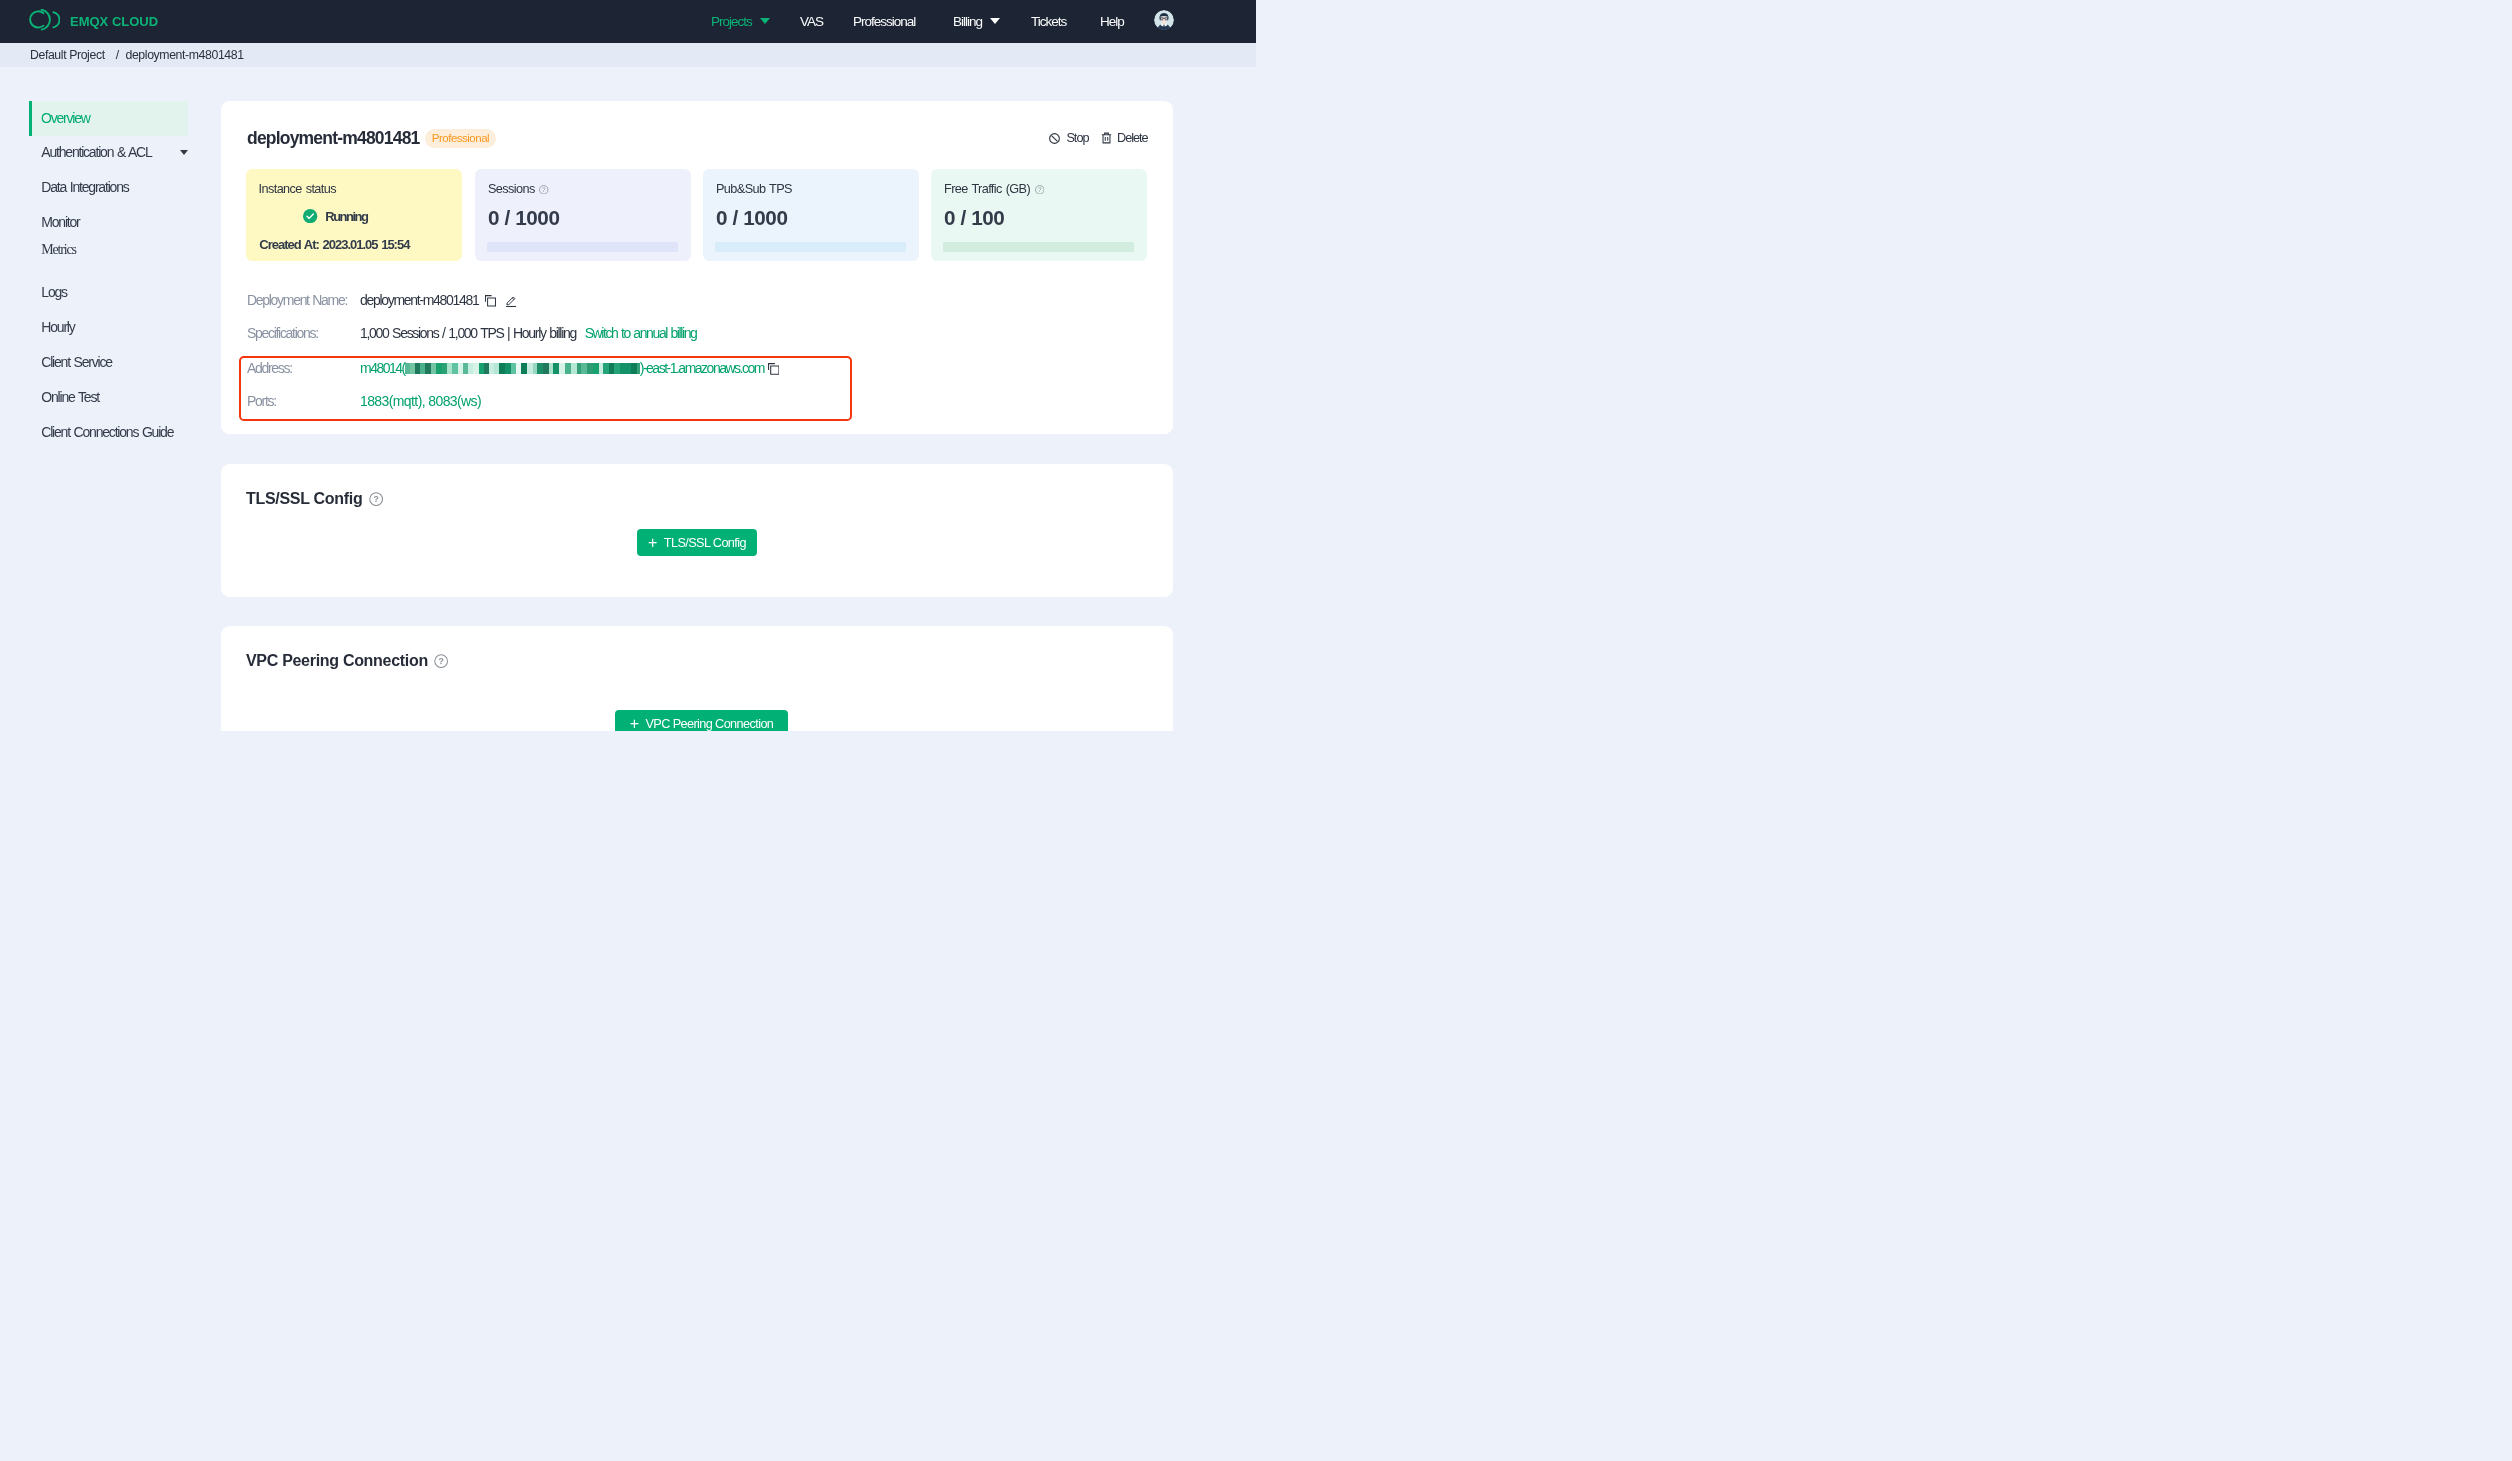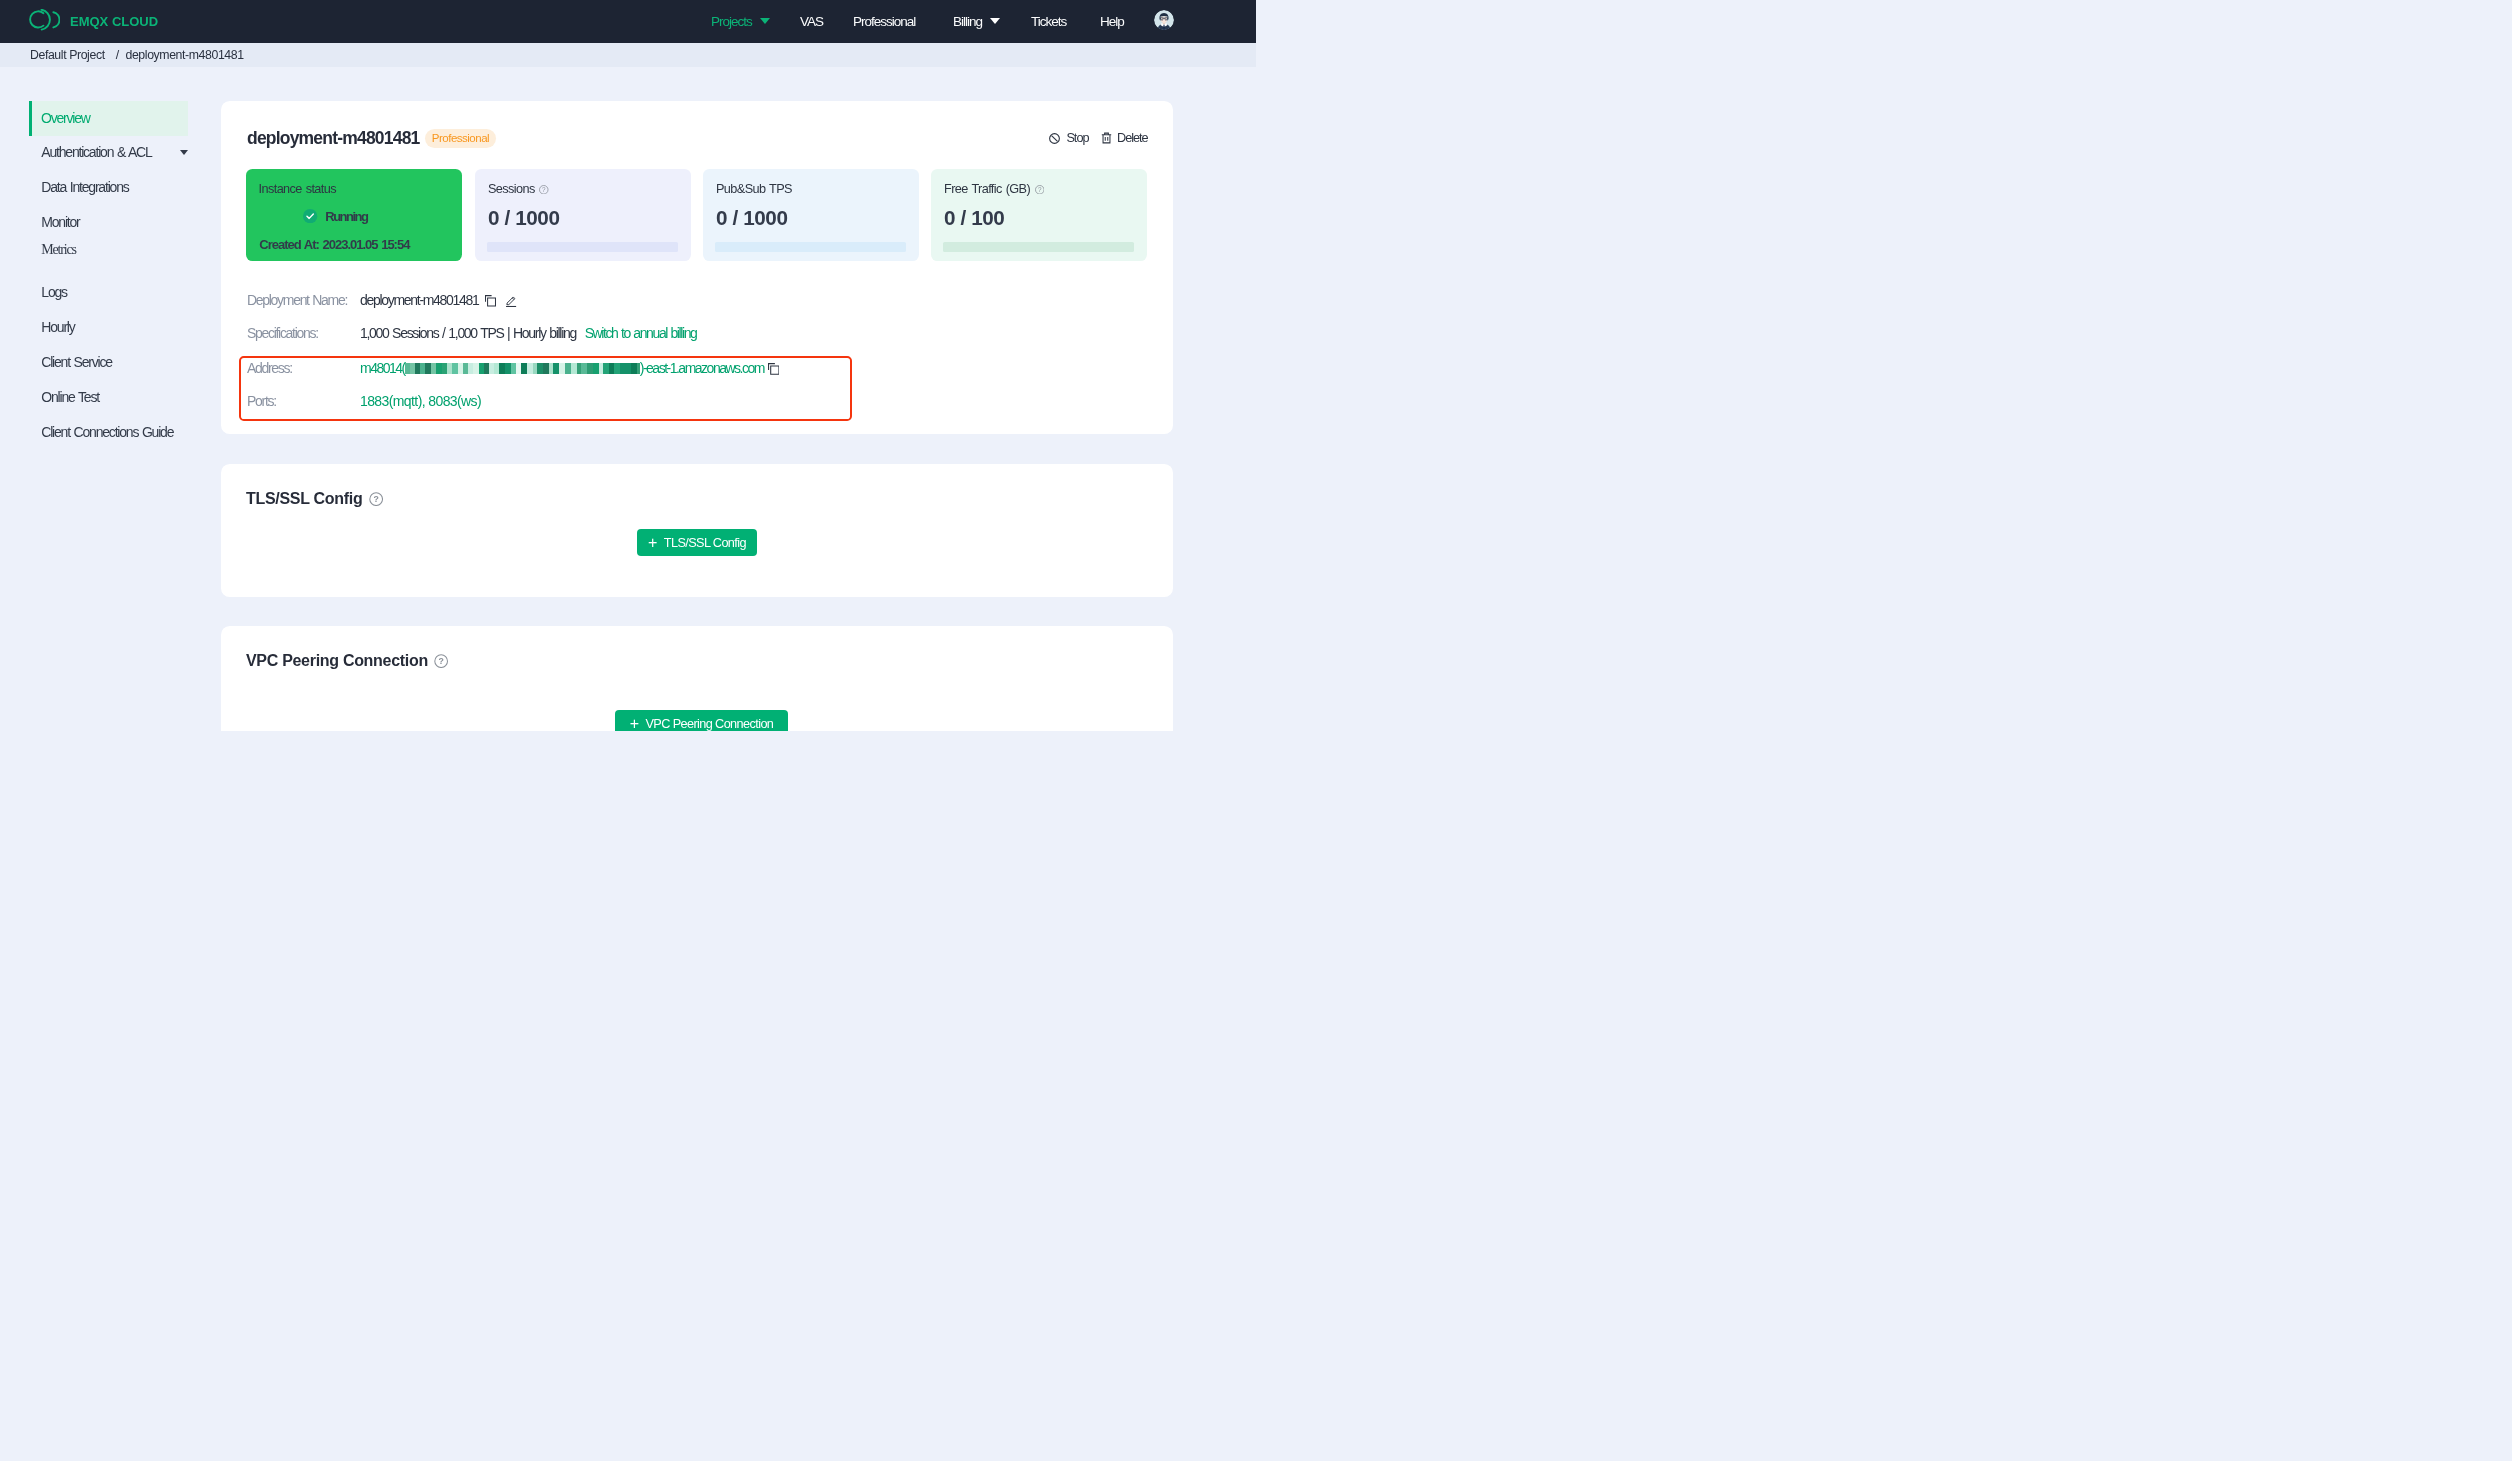--- a/index.html
+++ b/index.html
@@ -34,21 +34,21 @@
 #actions { position:absolute; left:828px; top:30px; font-size:12.7px; letter-spacing:-1px; color:#2c3340; white-space:nowrap; }
 #actions svg { vertical-align:-2px; letter-spacing:0; }
 #actions .lbl { margin-left:6.4px; } #actions .lbl2 { margin-left:5.2px; }
 #actions .sep { display:inline-block; width:12.3px; }
 
 .stat { position:absolute; top:68px; width:216px; height:92px; border-radius:6.4px; }
 .stat .slabel { position:absolute; left:13px; top:13px; font-size:12.7px; letter-spacing:-0.6px; word-spacing:1px; color:#2e3542; }
 .stat .big { position:absolute; left:13px; top:37px; height:24px; line-height:24px; font-size:20.7px; font-weight:bold; color:#333b4b; letter-spacing:-0.4px; }
 .stat .bar { position:absolute; left:12.3px; bottom:9.5px; width:191px; height:9.5px; border-radius:1.6px; }
 .qicon { display:inline-block; vertical-align:-1.2px; margin-left:4.8px; letter-spacing:0; }
-#stat1 { left:24.6px;  background:#22c55e;text-align:right; }
+#stat1 { left:24.6px;  background:#fef9c3;text-align:right; }
 #stat2 { left:254px; background:#eef0fc; }
 #stat3 { left:482px; background:#ebf4fc; }
 #stat4 { left:710px; background:#e9f8f2;padding-left:10px; }
 #stat2 .bar { background:#dfe4f9; }
 #stat3 .bar { background:#d9ecfa; }
 #stat4 .bar { background:#d2ecdf; }
 .runrow { position:absolute; left:13.7px; top:40px; height:15px;margin-left:44px; }
 .runrow .rtxt { position:absolute; left:22px; top:0px; line-height:15px; font-size:13px; font-weight:bold; letter-spacing:-1.5px; color:#323b4a; }
 .created { position:absolute; left:13.7px; top:68px; font-size:13px; font-weight:bold; letter-spacing:-1px; word-spacing:1px; color:#323b4a; }
 

